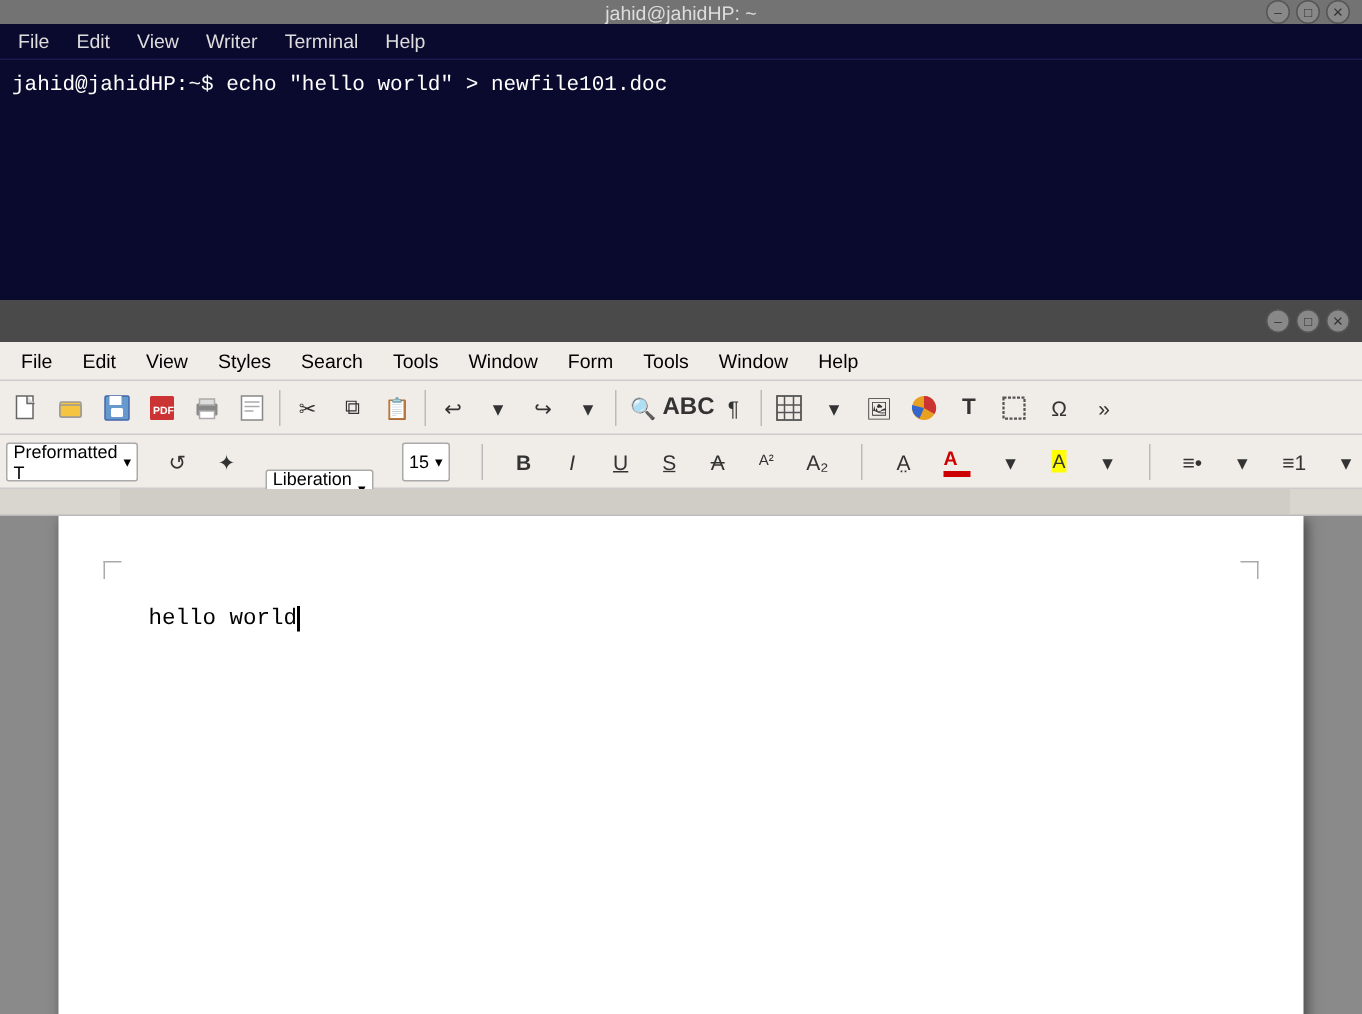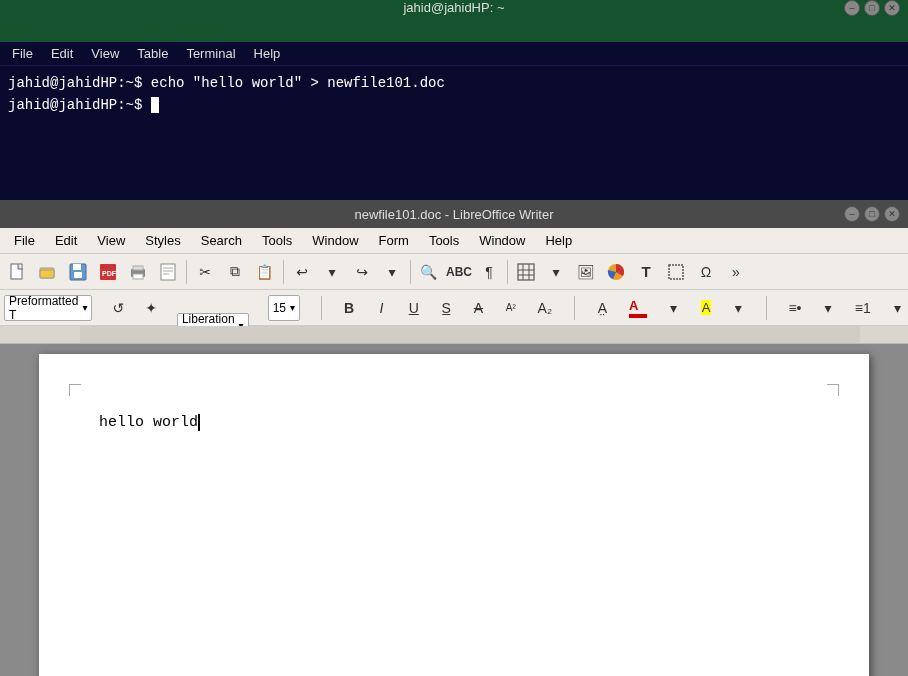--- a/index.html
+++ b/index.html
@@ -6,24 +6,24 @@
     body { width: 908px; height: 676px; overflow: hidden; font-family: sans-serif; background: #3c3c3c; }
 
     
     .terminal-window {
       width: 100%;
       height: 200px;
       background: #0a0a2e;
       position: relative;
     }
     .terminal-titlebar {
-      background: #14532d;
-      height: 42px;
-      display: flex;
-      align-items: flex-start;
+      background: #737373;
+      height: 16px;
+      display: flex;
+      align-items: flex-end;
       justify-content: center;
       position: relative;
     }
     .terminal-title {
       color: #ddd;
       font-size: 13px;
     }
     .terminal-wm-buttons {
       position: absolute;
       right: 8px;
@@ -183,21 +183,20 @@
       left: 80px;
       width: 780px;
       height: 100%;
       background: #d0ccc6;
     }
     .doc-area {
       flex: 1;
       background: #8a8a8a;
       overflow: auto;
       display: flex;
-      padding: 10px;
       justify-content: center;
     }
     .doc-page {
       background: white;
       width: 830px;
       min-height: 380px;
       box-shadow: 2px 2px 8px rgba(0,0,0,0.5);
       position: relative;
       padding: 60px 60px;
     }
@@ -251,37 +250,33 @@
     <div class="terminal-wm-buttons">
       <div class="wm-btn">–</div>
       <div class="wm-btn">□</div>
       <div class="wm-btn">✕</div>
     </div>
   </div>
   <div class="terminal-menubar">
     <span>File</span>
     <span>Edit</span>
     <span>View</span>
-    <span>Table</span>
+    <span>Writer</span>
     <span>Terminal</span>
     <span>Help</span>
   </div>
   <div class="terminal-body">
     <div>
       <span class="prompt">jahid@jahidHP:~$ echo "hello world" &gt; newfile101.doc</span>
     </div>
-    <div>
-      <span class="prompt">jahid@jahidHP:~$ </span><span class="cursor"></span>
-    </div>
   </div>
 </div>
 
 <div class="writer-window">
   <div class="writer-titlebar">
-    <span class="writer-title">newfile101.doc - LibreOffice Writer</span>
     <div class="writer-wm-buttons">
       <div class="wm-btn">–</div>
       <div class="wm-btn">□</div>
       <div class="wm-btn">✕</div>
     </div>
   </div>
   <div class="writer-menubar">
     <span>File</span>
     <span>Edit</span>
     <span>View</span>
@@ -341,21 +336,21 @@
     <div class="tb-btn" title="Copy">⧉</div>
     <div class="tb-btn" title="Paste">📋</div>
     <div class="tb-sep"></div>
     <div class="tb-btn" title="Undo">↩</div>
     <div class="tb-btn" title="Undo History">▾</div>
     <div class="tb-btn" title="Redo">↪</div>
     <div class="tb-btn" title="Redo History">▾</div>
     <div class="tb-sep"></div>
     <div class="tb-btn" title="Find &amp; Replace">🔍</div>
     <div class="tb-btn" title="Spellcheck">
-      <span style="font-size:12px;font-weight:bold;">ABC</span>
+      <span style="font-size:16px;font-weight:bold;">ABC</span>
     </div>
     <div class="tb-btn" title="Formatting Marks">¶</div>
     <div class="tb-sep"></div>
     <div class="tb-btn" title="Table">
       <svg class="tb-icon-svg" viewBox="0 0 18 18">
           <rect x="1" y="1" width="16" height="16" fill="none" stroke="#555" stroke-width="1.2"></rect>
           <line x1="1" y1="7" x2="17" y2="7" stroke="#555" stroke-width="1"></line>
           <line x1="1" y1="12" x2="17" y2="12" stroke="#555" stroke-width="1"></line>
           <line x1="6" y1="1" x2="6" y2="17" stroke="#555" stroke-width="1"></line>
           <line x1="12" y1="1" x2="12" y2="17" stroke="#555" stroke-width="1"></line>

